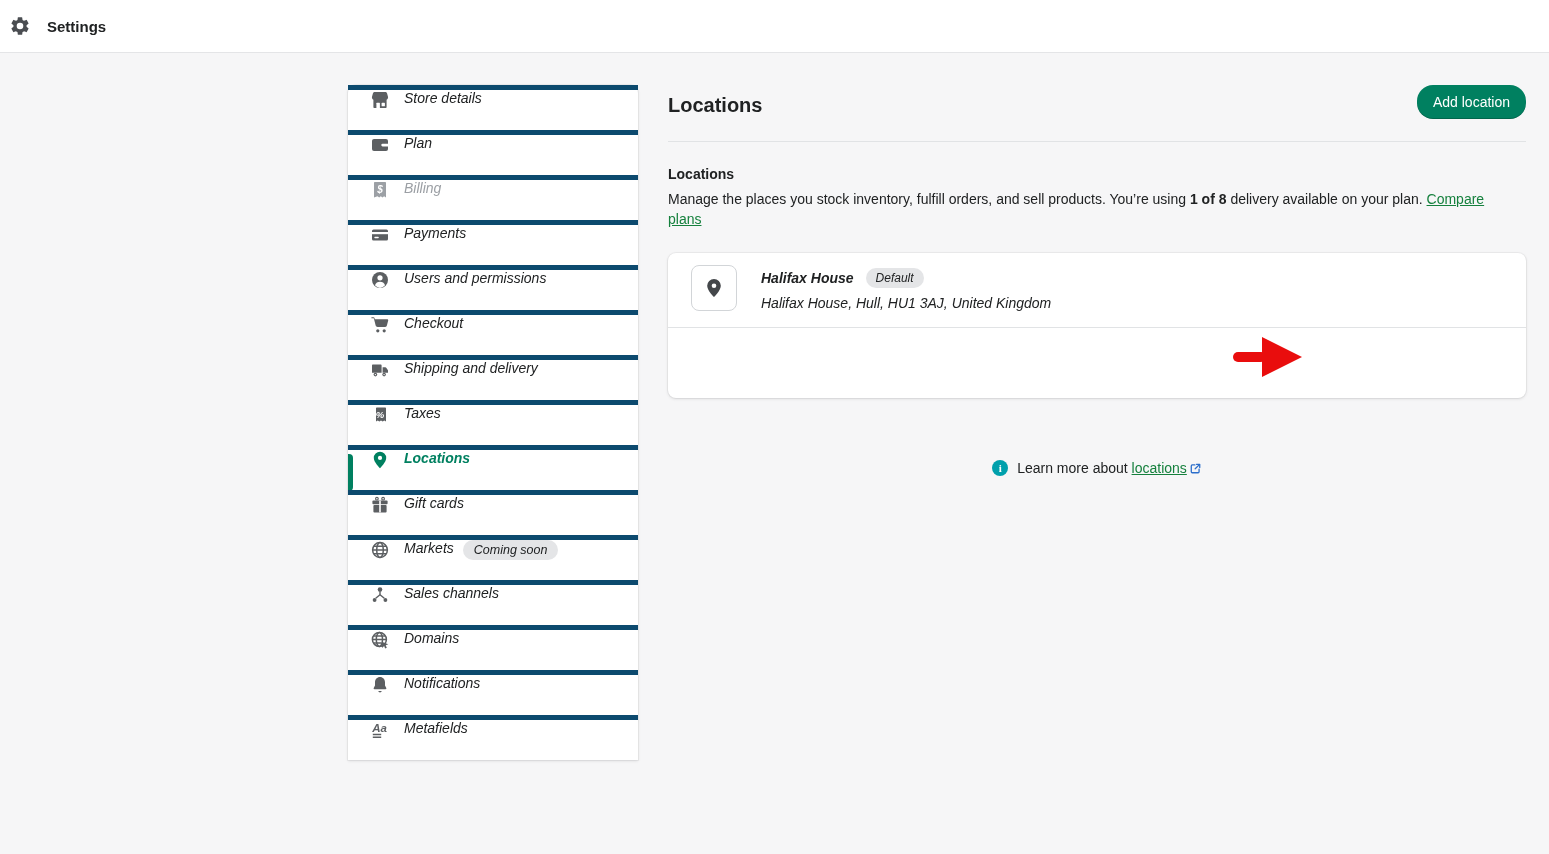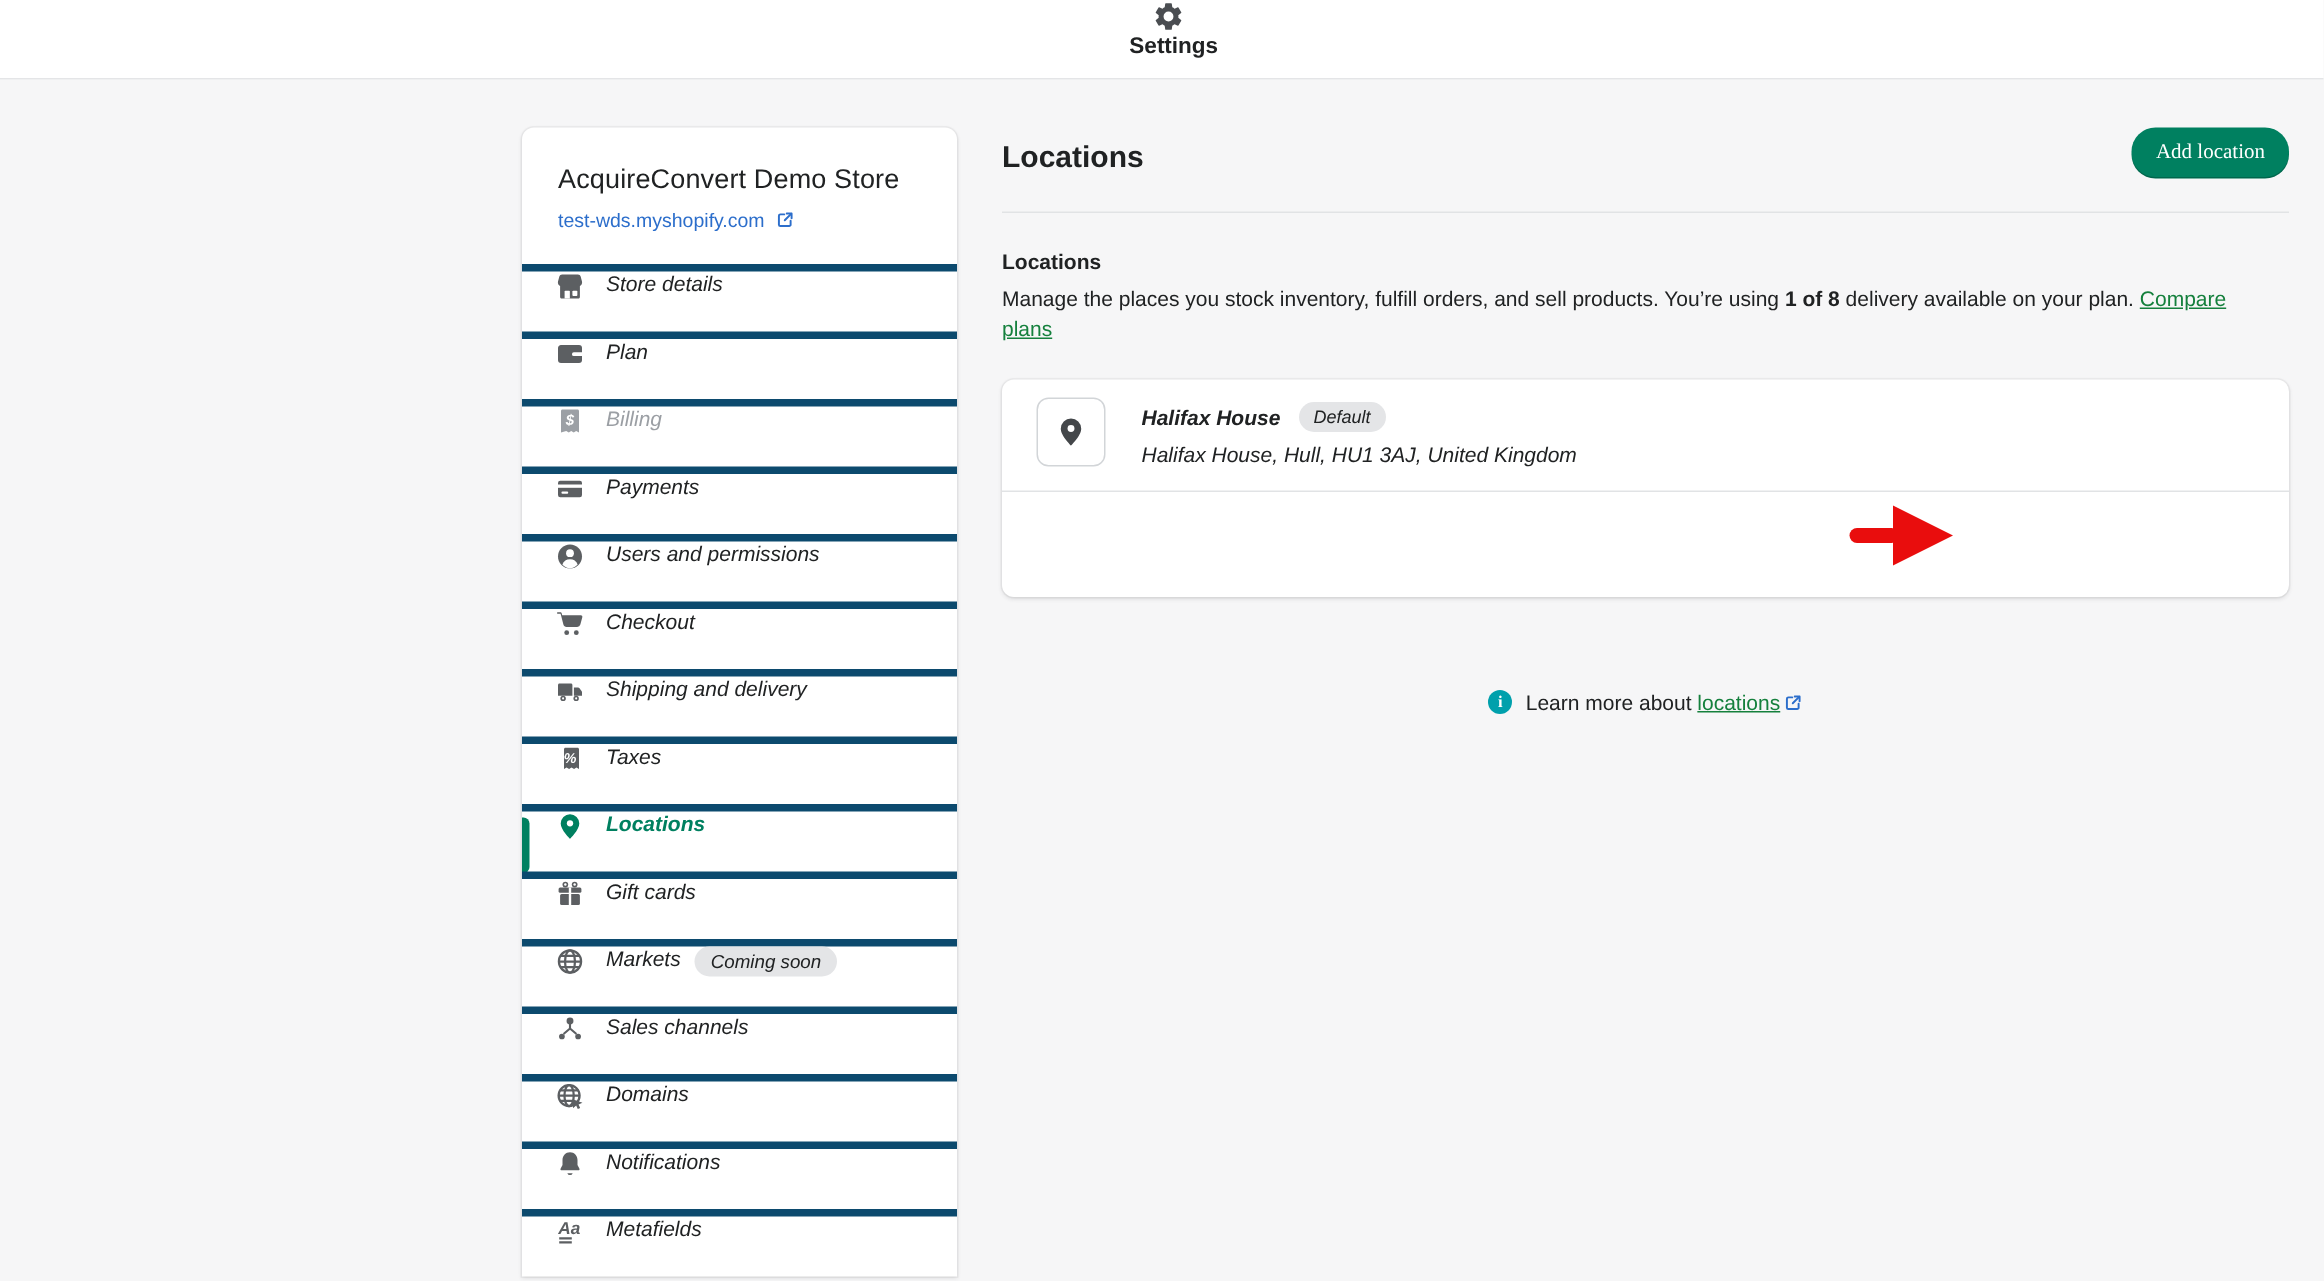--- a/index.html
+++ b/index.html
@@ -1,21 +1,21 @@
 <!DOCTYPE html>
 <html><head>
 <meta charset="utf-8">
 <style>
   * { margin:0; padding:0; box-sizing:border-box; }
   html,body { width:1549px; height:854px; overflow:hidden;
     font-family:"Liberation Sans", sans-serif; background:#f6f6f7; color:#202223; }
 
   
   .topbar { position:absolute; left:0; top:0; width:1549px; height:53px;
-    background:#fff; border-bottom:1px solid #e4e5e7; display:flex; align-items:center;flex-direction:column; }
+    background:#fff; border-bottom:1px solid #e4e5e7; display:flex; align-items:center; }
   .topbar .gear { width:22px; height:22px; margin-left:9px; display:flex; }
   .topbar .title { margin-left:16px; font-size:15px; font-weight:700; color:#202223; }
 
   
   .sidebar { position:absolute; left:348px; top:85px; width:290px; background:#fff;
     border-radius:8px 8px 0 0;
     box-shadow:0 0 0 1px rgba(63,63,68,.05), 0 1px 3px rgba(63,63,68,.15); }
   .sidebar-header { padding:24px 24px 22px 24px; }
   .sidebar-header .store-name { font-size:18px; font-weight:400; color:#202223; letter-spacing:.1px; }
   .sidebar-header .store-link { margin-top:9px; display:flex; align-items:center; gap:5px;
@@ -31,21 +31,21 @@
   .active-bar { position:absolute; left:0; top:4px; width:5px; height:37px;
     background:#008060; border-radius:0 4px 4px 0; }
   .nav-badge { margin-left:9px; background:#e4e5e7; color:#202223; font-size:12.5px;
     padding:3px 11px; border-radius:11px; white-space:nowrap; }
 
   
   .main { position:absolute; left:668px; top:85px; width:858px; }
   .main-header { display:flex; justify-content:space-between; align-items:flex-start; }
   .page-title { font-size:20px; font-weight:700; color:#202223; padding-top:9px; }
   .btn-primary { background:#008060; color:#fff; border:none; border-radius:16px;
-    font-family:Liberation Serif, serif; font-size:14px; padding:9px 16px; cursor:pointer;
+    font-family:Liberation Sans, sans-serif; font-size:14px; padding:9px 16px; cursor:pointer;
     box-shadow:inset 0 -1px 0 rgba(0,0,0,.2); }
   .main-divider { border:none; border-top:1px solid #e1e3e5; margin-top:22px; }
 
   .section-heading { margin-top:24px; font-size:14px; font-weight:700; color:#202223; }
   .section-desc { margin-top:7px; font-size:14px; line-height:20px; color:#202223; max-width:820px; }
   .section-desc .bold { font-weight:700; }
   a.text-link { color:#15803d; text-decoration:underline; cursor:pointer; }
   a.plain-link { color:#2c6ecb; text-decoration:none; cursor:pointer; }
 
   
@@ -83,33 +83,20 @@
 <div class="topbar">
   <span class="gear">
     <svg viewBox="0 0 24 24" fill="#4a4d51">
         <path d="M19.14 12.94c.04-.3.06-.61.06-.94 0-.32-.02-.64-.07-.94l2.03-1.58a.49.49 0 0 0 .12-.61l-1.92-3.32a.49.49 0 0 0-.59-.22l-2.39.96c-.5-.38-1.03-.7-1.62-.94l-.36-2.54a.48.48 0 0 0-.48-.41h-3.84c-.24 0-.43.17-.47.41l-.36 2.54c-.59.24-1.13.57-1.62.94l-2.39-.96a.49.49 0 0 0-.59.22L2.74 8.87c-.12.21-.08.47.12.61l2.03 1.58c-.05.3-.09.63-.09.94s.02.64.07.94l-2.03 1.58a.49.49 0 0 0-.12.61l1.92 3.32c.12.22.37.29.59.22l2.39-.96c.5.38 1.03.7 1.62.94l.36 2.54c.05.24.24.41.48.41h3.84c.24 0 .44-.17.47-.41l.36-2.54c.59-.24 1.13-.56 1.62-.94l2.39.96c.22.08.47 0 .59-.22l1.92-3.32c.12-.22.07-.47-.12-.61l-2.01-1.58zM12 15.6A3.6 3.6 0 1 1 12 8.4a3.6 3.6 0 0 1 0 7.2z"></path>
       </svg>
   </span>
   <span class="title">Settings</span>
 </div>
 
 <div class="sidebar">
-  <div class="sidebar-header">
-    <div class="store-name">AcquireConvert Demo Store</div>
-    <a class="store-link">
-      <span>test-wds.myshopify.com</span>
-      <span class="ext-icon">
-        <svg width="13" height="13" viewBox="0 0 20 20" fill="none" stroke="#2c6ecb" stroke-width="2" stroke-linecap="round" stroke-linejoin="round">
-            <path d="M9 4.5H5A1.5 1.5 0 0 0 3.5 6v9A1.5 1.5 0 0 0 5 16.5h9a1.5 1.5 0 0 0 1.5-1.5v-4"></path>
-            <path d="M11.5 3.5h5v5"></path>
-            <path d="M16 4l-6.5 6.5"></path>
-          </svg>
-      </span>
-    </a>
-  </div>
   <ul class="nav">
 
     <li class="nav-item">
       <span class="nicon">
         <svg viewBox="0 0 20 20" fill="#5c5f62">
             <path d="M2.9 3.4C3.1 2.6 3.9 2 4.7 2h10.6c.9 0 1.6.6 1.8 1.4l.9 3.3c.3 1.2-.3 2.5-1.4 3V17c0 .6-.4 1-1 1H4.4c-.6 0-1-.4-1-1V9.7C2.3 9.2 1.7 7.9 2 6.7l.9-3.3Z"></path>
             <path fill="#fff" d="M6.4 18v-4.7c0-.3.2-.5.5-.5h2.5c.3 0 .5.2.5.5V18H6.4Z"></path>
             <rect fill="#fff" x="11.6" y="12.8" width="3.3" height="3.5" rx=".6"></rect>
           </svg>
       </span>

